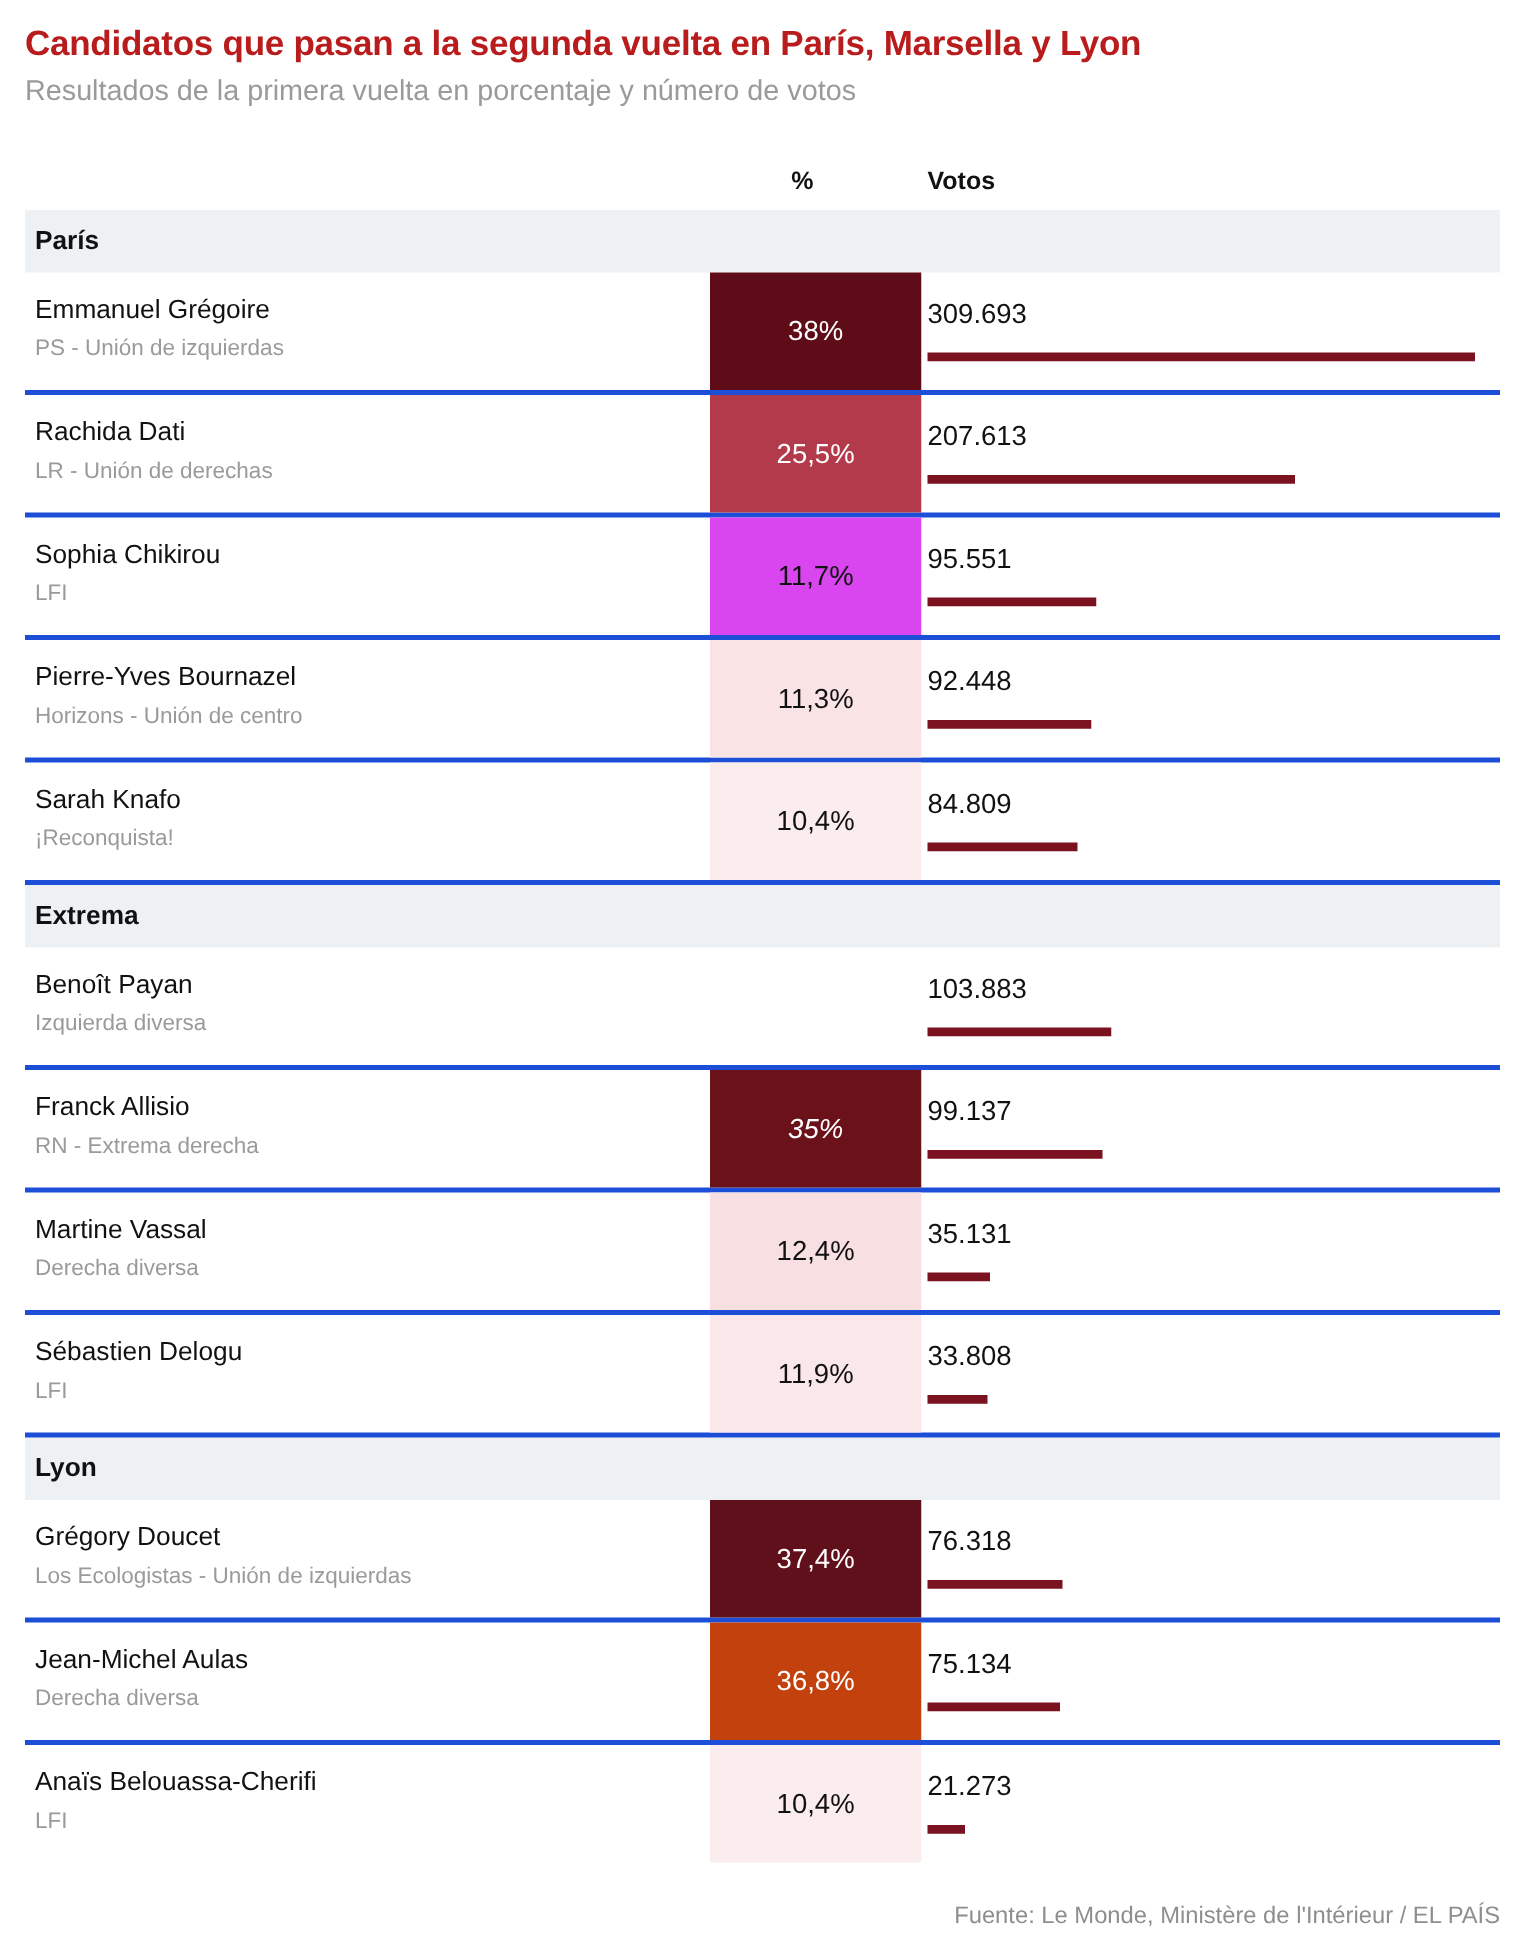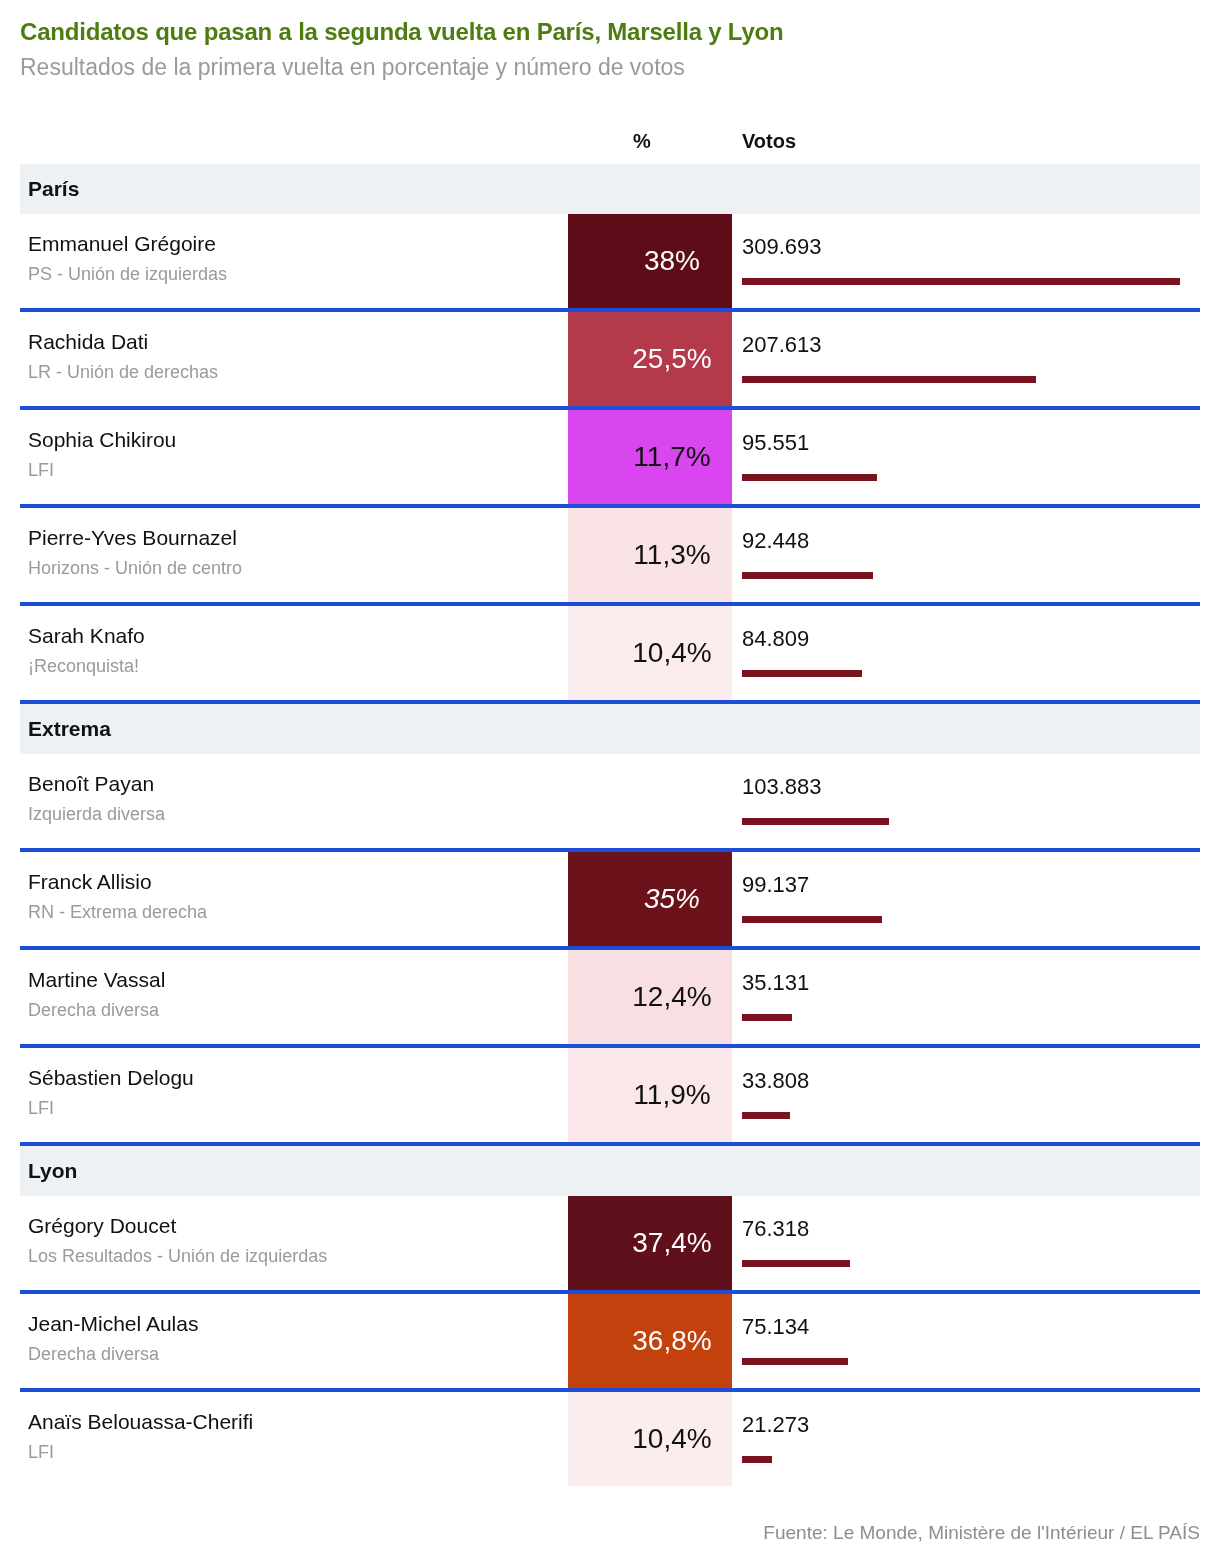--- a/index.html
+++ b/index.html
@@ -16,24 +16,24 @@
   }
   .page {
     position: relative;
     width: 1220px;
     height: 1560px;
     box-sizing: border-box;
     padding: 0 20px;
   }
   
   .title {
-    font-size: 24px;
+    font-size: 28px;
     font-weight: bold;
     letter-spacing: -0.2px;
-    color: #4d7c0f;
+    color: #b91c1c;
     padding-top: 18px;
     line-height: 1.2;
   }
   .subtitle {
     font-size: 23px;
     color: #9a9a9a;
     font-weight: normal;
     padding-top: 6px;
     line-height: 1.25;
   }
@@ -92,27 +92,26 @@
     left: 8px;
     top: 50px;
     font-size: 18px;
     color: #9a9a9a;
     white-space: nowrap;
   }
   .pctcell {
     position: absolute;
     left: 548px;
     top: 0;
-    width: 120px;
+    width: 169px;
     height: 94px;
     display: flex;
     align-items: center;
     justify-content: center;
-    font-size: 28px;
-    padding-left: 44px;
+    font-size: 22px;
   }
   .pctcell.dark { color: #ffffff; }
   .pctcell.light { color: #111111; }
   .votes-val {
     position: absolute;
     left: 722px;
     top: 20px;
     font-size: 22px;
     color: #111111;
   }
@@ -212,21 +211,21 @@
         <div class="party">LFI</div>
         <div class="pctcell light" style="background: rgb(250, 231, 233);">11,9%</div>
         <div class="votes-val">33.808</div>
         <div class="bar" style="width: 47.8148px; background: rgb(122, 18, 32);"></div>
       </div>
       <div class="group-head">
         <span>Lyon</span>
       </div>
       <div class="row">
         <div class="name">Grégory Doucet</div>
-        <div class="party">Los Resultados - Unión de izquierdas</div>
+        <div class="party">Los Ecologistas - Unión de izquierdas</div>
         <div class="pctcell dark" style="background: rgb(96, 16, 26);">37,4%</div>
         <div class="votes-val">76.318</div>
         <div class="bar" style="width: 107.937px; background: rgb(122, 18, 32);"></div>
       </div>
       <div class="row">
         <div class="name">Jean-Michel Aulas</div>
         <div class="party">Derecha diversa</div>
         <div class="pctcell dark" style="background: #c2410c;">36,8%</div>
         <div class="votes-val">75.134</div>
         <div class="bar" style="width: 106.262px; background: rgb(122, 18, 32);"></div>

